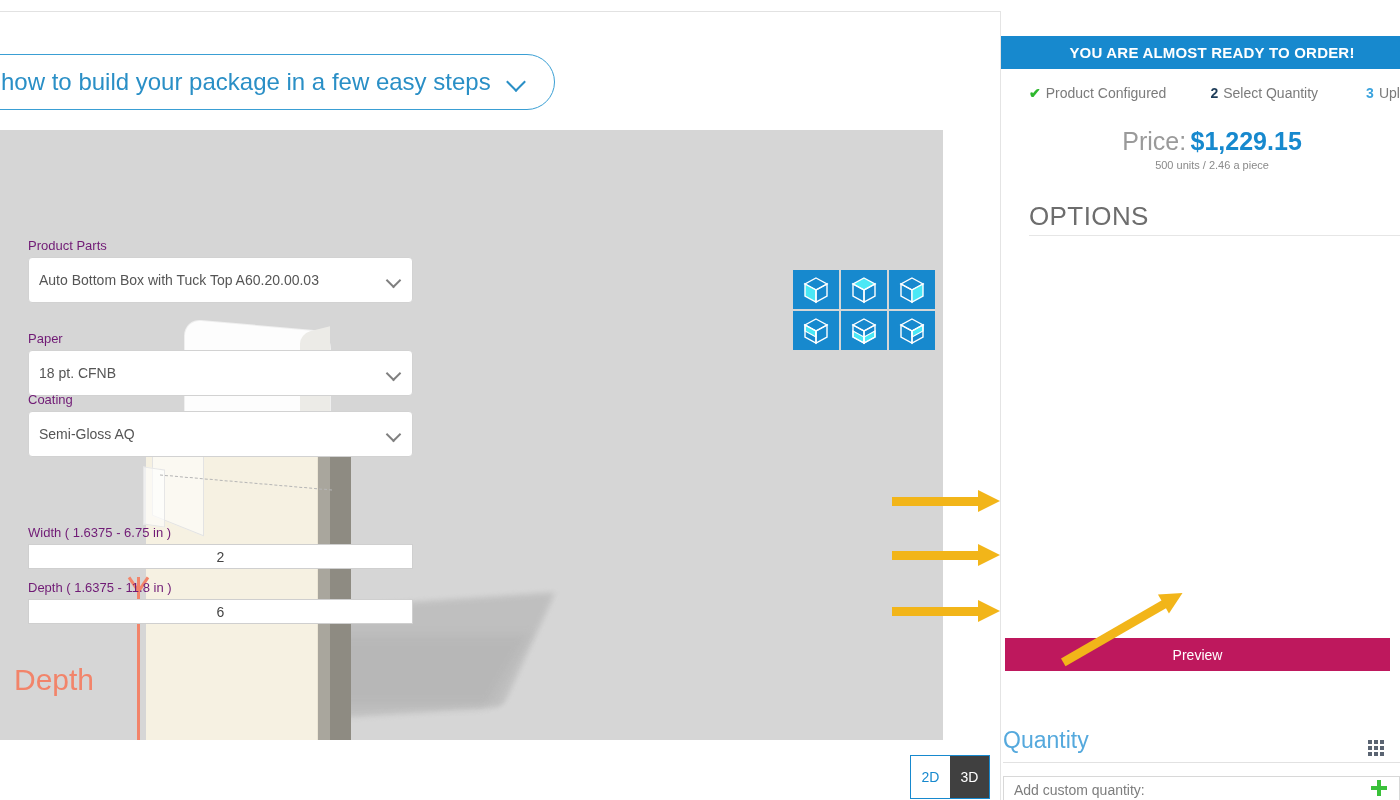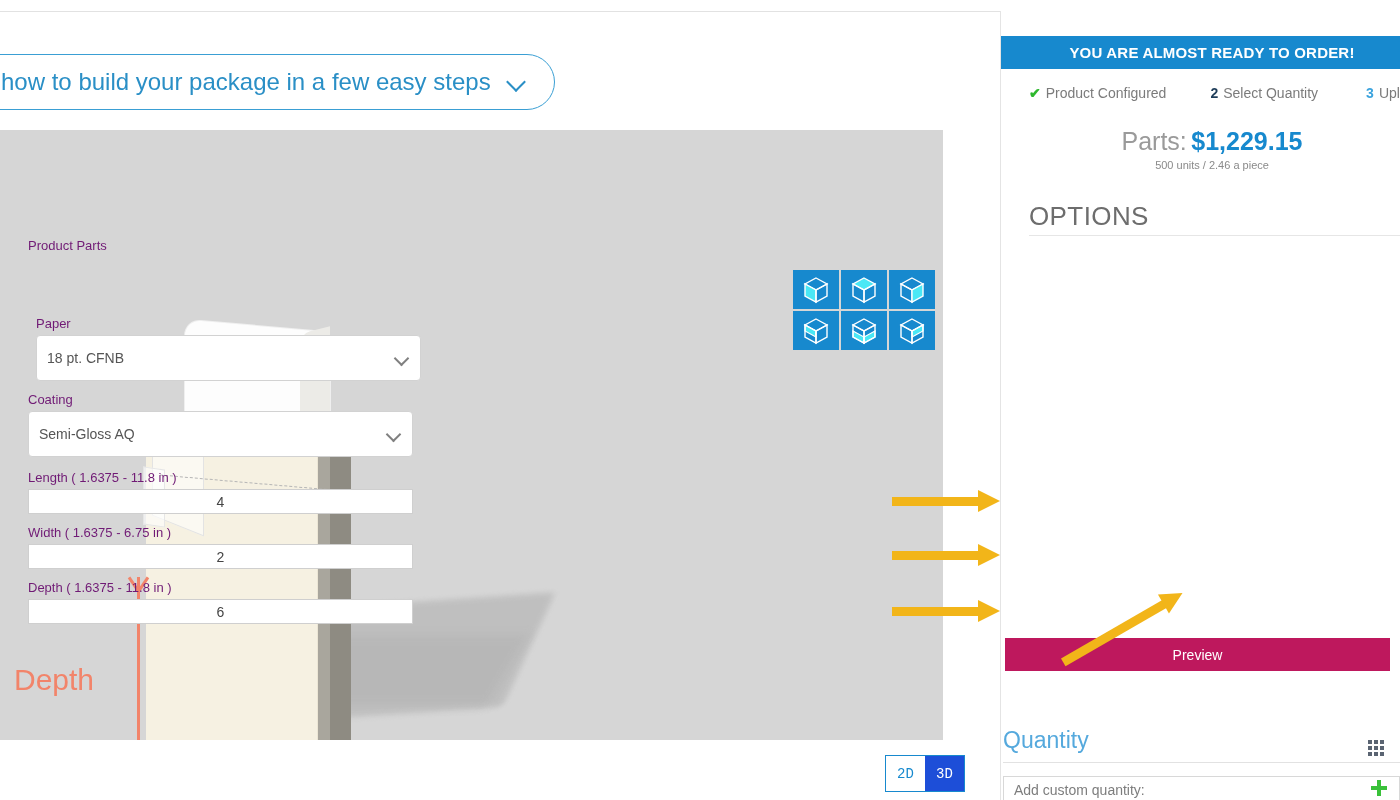--- a/index.html
+++ b/index.html
@@ -169,30 +169,30 @@
     grid-template-rows: repeat(2, 39px); gap: 2px;
   }
   .cube-btn {
     background: #1789ce; display: flex; align-items: center; justify-content: center;
     cursor: pointer;
   }
   .cube-btn svg { display: block; }
 
   
   .dim-toggle {
-    position: absolute; left: 885px; top: 755px;
+    position: absolute; left: 910px; top: 755px;
     display: flex; border: 1px solid #1789ce;
-    height: 37px; overflow: hidden; font-family: Liberation Mono, monospace;
+    height: 44px; overflow: hidden;
   }
   .dim-toggle div {
     width: 39px; display:flex; align-items:center; justify-content:center;
     font-size: 14px; cursor: pointer;
   }
   .dim-2d { background:#fff; color:#1789ce; }
-  .dim-3d { background:#1d4ed8; color:#fff; }
+  .dim-3d { background:#404040; color:#fff; }
 
   
   .panel {
     position: absolute; left: 1000px; top: 11px;
     width: 422px; height: 789px;
     background: #ffffff;
     border-left: 1px solid #e4e4e4;
   }
   .panel-header {
     position: absolute; left: 0; top: 25px; width: 422px; height: 33px;
@@ -412,54 +412,54 @@
         <span>Select Quantity</span>
       </div>
       <div class="step step-3">
         <span class="step-num-3">3</span>
         <span>Upload File</span>
       </div>
     </div>
 
     <div class="price-row">
       <div>
-        <span class="price-label">Parts:</span>
+        <span class="price-label">Price:</span>
         <span class="price-value">$1,229.15</span>
       </div>
       <div class="price-sub">500 units / 2.46 a piece</div>
     </div>
 
     <div class="options-title">OPTIONS</div>
     <div class="options-rule"></div>
   </div>
 
   <div class="field" style="top:238px;">
     <div class="field-label">Product Parts</div>
-  </div>
-
-  <div class="field" style="top:316px;margin-left:8px;">
+    <div class="select-box">
+      <span>Auto Bottom Box with Tuck Top A60.20.00.03</span>
+      <span class="chev-sm"></span>
+    </div>
+  </div>
+
+  <div class="field" style="top:331px;">
     <div class="field-label">Paper</div>
     <div class="select-box">
       <span>18 pt. CFNB</span>
       <span class="chev-sm"></span>
     </div>
   </div>
 
   <div class="field" style="top:392px;">
     <div class="field-label">Coating</div>
     <div class="select-box">
       <span>Semi-Gloss AQ</span>
       <span class="chev-sm"></span>
     </div>
   </div>
 
-  <div class="field" style="top:470px;">
-    <div class="field-label">Length ( 1.6375 - 11.8 in )</div>
-    <div class="num-input">4</div>
-  </div>
 
   <div class="field" style="top:525px;">
     <div class="field-label">Width ( 1.6375 - 6.75 in )</div>
     <div class="num-input">2</div>
   </div>
 
   <div class="field" style="top:580px;">
     <div class="field-label">Depth ( 1.6375 - 11.8 in )</div>
     <div class="num-input">6</div>
   </div>

